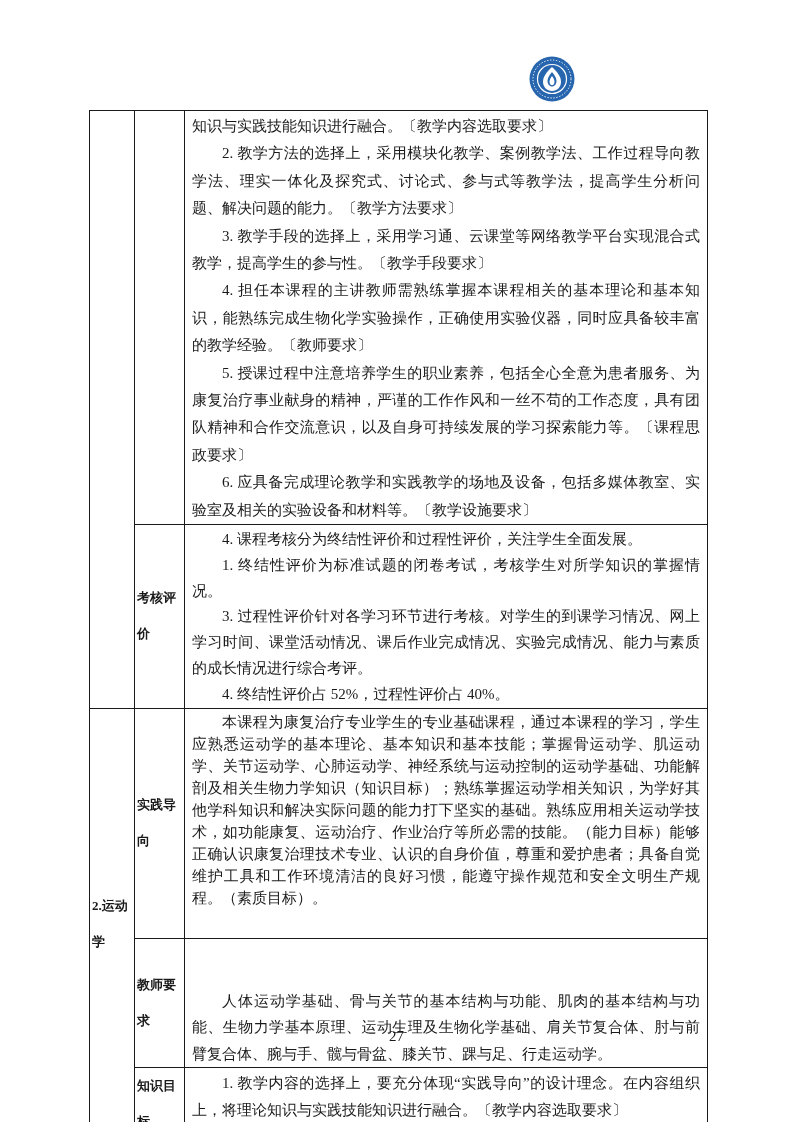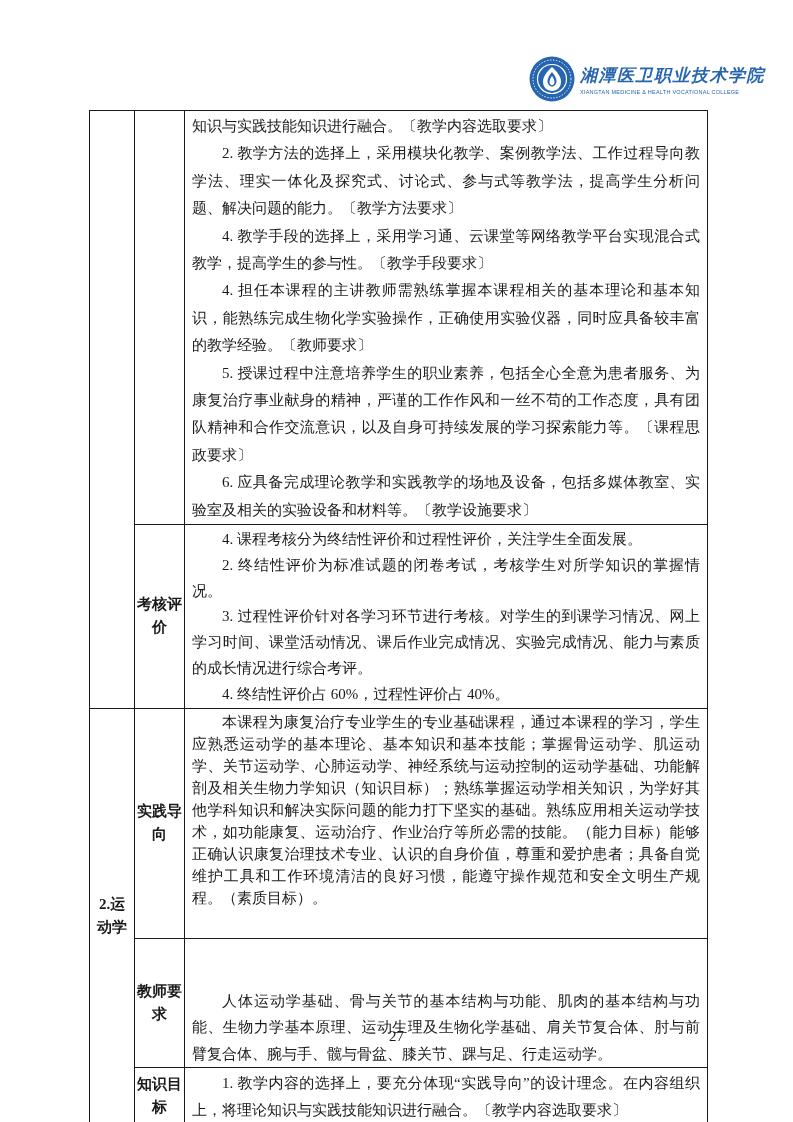--- a/index.html
+++ b/index.html
@@ -26,22 +26,22 @@
 
   
   .doc-table{
     position:absolute;left:89px;top:110px;width:618px;
     border-collapse:collapse;table-layout:fixed;
   }
   .doc-table td{
     border:1px solid #1a1a1a;padding:0;vertical-align:top;overflow:hidden;
   }
   td.label-cell{
-    vertical-align:middle;text-align:center;font-weight:bold;
-    font-size:15px;line-height:23px;padding:0 2px;
+    vertical-align:middle;font-weight:bold;
+    font-size:13px;line-height:36px;padding:0 2px;
   }
   td.content-cell{padding:2px 7px 0 7px;font-size:15px;}
   .content-cell p{margin:0;text-align:justify;text-indent:2em;}
   .content-cell p.noindent{text-indent:0;}
 
   tr.row-a td{height:381px;}
   tr.row-a .content-cell p{line-height:27.4px;}
   tr.row-b td{height:153px;}
   tr.row-b .content-cell p{line-height:25.8px;}
   tr.row-c td{height:227px;}
@@ -64,54 +64,50 @@
 
   <div class="logo">
     <svg class="logo-emblem" width="46" height="46" viewBox="0 0 46 46" aria-hidden="true">
       <circle cx="23" cy="23" r="22.5" fill="#2766ae"></circle>
       <circle cx="23" cy="23" r="19" fill="none" stroke="#ffffff" stroke-width="1" stroke-dasharray="1.3 1.7"></circle>
       <circle cx="23" cy="23" r="14.5" fill="none" stroke="#ffffff" stroke-width="1.2"></circle>
       <path fill="#ffffff" d="M23 11c-5 5-9 9-9 15 0 5 4 9 9 9s9-4 9-9c0-6-4-10-9-15z"></path>
       <path fill="#2766ae" d="M23 16c-2.5 3-4.5 6-4.5 9 0 3 2 5.5 4.5 5.5s4.5-2.5 4.5-5.5c0-3-2-6-4.5-9z"></path>
       <path fill="#ffffff" d="M23 20c-1.5 2-2.5 4-2.5 5.8 0 2 1.1 3.4 2.5 3.4s2.5-1.4 2.5-3.4c0-1.8-1-3.8-2.5-5.8z"></path>
     </svg>
-    <div class="logo-text">
-      <div class="logo-cn">湘潭医卫职业技术学院</div>
-      <div class="logo-en">XIANGTAN MEDICINE &amp; HEALTH VOCATIONAL COLLEGE</div>
-    </div>
   </div>
 
   <table class="doc-table">
     <colgroup>
       <col style="width:45px;">
       <col style="width:50px;">
       <col style="width:523px;">
     </colgroup>
 
     <tbody>
         <tr class="row-a">
       <td class="section-cell" rowspan="2"></td>
       <td class="label-cell"></td>
       <td class="content-cell">
         <p class="noindent">知识与实践技能知识进行融合。〔教学内容选取要求〕</p>
         <p>2. 教学方法的选择上，采用模块化教学、案例教学法、工作过程导向教学法、理实一体化及探究式、讨论式、参与式等教学法，提高学生分析问题、解决问题的能力。〔教学方法要求〕</p>
-        <p>4. 教学手段的选择上，采用学习通、云课堂等网络教学平台实现混合式教学，提高学生的参与性。〔教学手段要求〕</p>
+        <p>3. 教学手段的选择上，采用学习通、云课堂等网络教学平台实现混合式教学，提高学生的参与性。〔教学手段要求〕</p>
         <p>4. 担任本课程的主讲教师需熟练掌握本课程相关的基本理论和基本知识，能熟练完成生物化学实验操作，正确使用实验仪器，同时应具备较丰富的教学经验。〔教师要求〕</p>
         <p>5. 授课过程中注意培养学生的职业素养，包括全心全意为患者服务、为康复治疗事业献身的精神，严谨的工作作风和一丝不苟的工作态度，具有团队精神和合作交流意识，以及自身可持续发展的学习探索能力等。〔课程思政要求〕</p>
         <p>6. 应具备完成理论教学和实践教学的场地及设备，包括多媒体教室、实验室及相关的实验设备和材料等。〔教学设施要求〕</p>
       </td>
     </tr>
 
     <tr class="row-b">
       <td class="label-cell">考核评价</td>
       <td class="content-cell">
         <p>4. 课程考核分为终结性评价和过程性评价，关注学生全面发展。</p>
-        <p>2. 终结性评价为标准试题的闭卷考试，考核学生对所学知识的掌握情况。</p>
+        <p>1. 终结性评价为标准试题的闭卷考试，考核学生对所学知识的掌握情况。</p>
         <p>3. 过程性评价针对各学习环节进行考核。对学生的到课学习情况、网上学习时间、课堂活动情况、课后作业完成情况、实验完成情况、能力与素质的成长情况进行综合考评。</p>
-        <p>4. 终结性评价占 60%，过程性评价占 40%。</p>
+        <p>4. 终结性评价占 52%，过程性评价占 40%。</p>
       </td>
     </tr>
 
     <tr class="row-c">
       <td class="label-cell" rowspan="3">2.运动学</td>
       <td class="label-cell">实践导向</td>
       <td class="content-cell">
         <p>本课程为康复治疗专业学生的专业基础课程，通过本课程的学习，学生应熟悉运动学的基本理论、基本知识和基本技能；掌握骨运动学、肌运动学、关节运动学、心肺运动学、神经系统与运动控制的运动学基础、功能解剖及相关生物力学知识（知识目标）；熟练掌握运动学相关知识，为学好其他学科知识和解决实际问题的能力打下坚实的基础。熟练应用相关运动学技术，如功能康复、运动治疗、作业治疗等所必需的技能。（能力目标）能够正确认识康复治理技术专业、认识的自身价值，尊重和爱护患者；具备自觉维护工具和工作环境清洁的良好习惯，能遵守操作规范和安全文明生产规程。（素质目标）。</p>
       </td>
     </tr>

